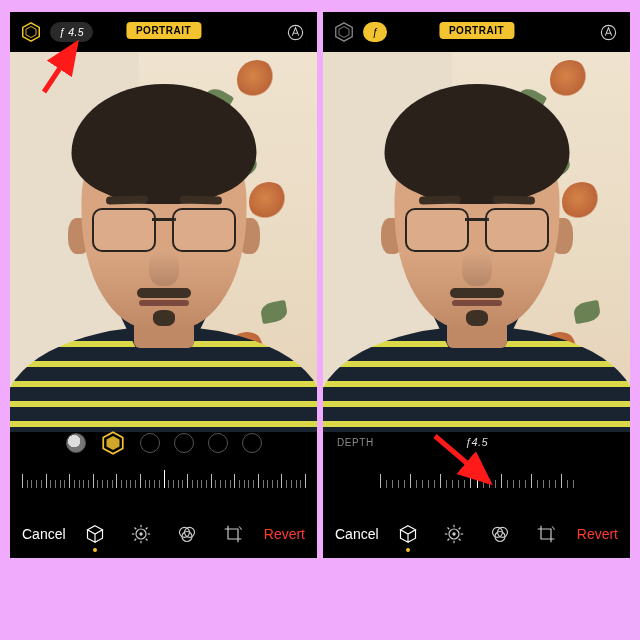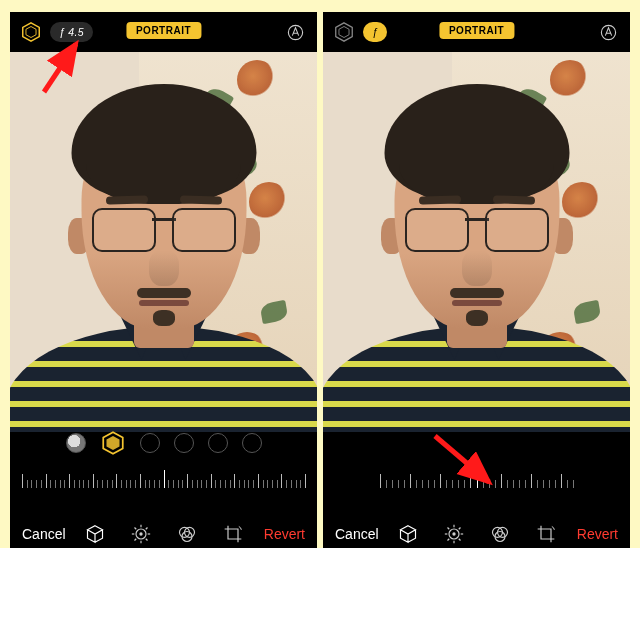--- a/index.html
+++ b/index.html
@@ -12,21 +12,21 @@
     --beige-d:#d6c7ae;
     --skin:#d9a581;
     --skin-d:#c08966;
     --hair:#29211a;
     --shirt:#1a2330;
     --stripe:#d9d94a;
     --green:#4a6b3a;
     --orange:#d37a3a;
   }
   html,body{margin:0;padding:0;background:#fff;}
-  .stage{width:640px;height:548px;background:#fef9c3;position:relative;font-family:-apple-system,Helvetica,Arial,sans-serif;}
+  .stage{width:640px;height:640px;background:#f0abfc;position:relative;font-family:-apple-system,Helvetica,Arial,sans-serif;}
   .frame{position:absolute;top:12px;width:307px;height:546px;background:var(--bg);overflow:hidden;}
   .frame.left{left:10px;}
   .frame.right{left:323px;}
 
   
   .topbar{position:absolute;top:0;left:0;right:0;height:40px;display:flex;align-items:center;}
   .hex-icon{width:22px;height:22px;margin-left:10px;position:relative;}
   .hex-icon svg{display:block;}
   .fpill{margin-left:8px;height:20px;padding:0 9px;border-radius:10px;background:#2a2a2a;color:#fff;font-size:10.5px;font-style:italic;display:flex;align-items:center;letter-spacing:.3px;}
   .fpill.active{background:var(--yellow);color:#000;}
@@ -331,20 +331,24 @@
         <div class="lens l"></div>
           <div class="bridge"></div>
           <div class="lens r"></div>
       </div>
       <div class="nose"></div>
       <div class="stache"></div>
       <div class="mouth"></div>
       <div class="goatee"></div>
     </div>
 
+    <div class="depth-row">
+      <span class="depth-label">DEPTH</span>
+      <span class="depth-val">ƒ4.5</span>
+    </div>
 
     <div class="ruler compact">
       <div class="ticks" id="ticks-right">
           <div class="tick major" style="left: 0%;"></div>
           <div class="tick minor" style="left: 3.125%;"></div>
           <div class="tick minor" style="left: 6.25%;"></div>
           <div class="tick minor" style="left: 9.375%;"></div>
           <div class="tick minor" style="left: 12.5%;"></div>
           <div class="tick major" style="left: 15.625%;"></div>
           <div class="tick minor" style="left: 18.75%;"></div>

